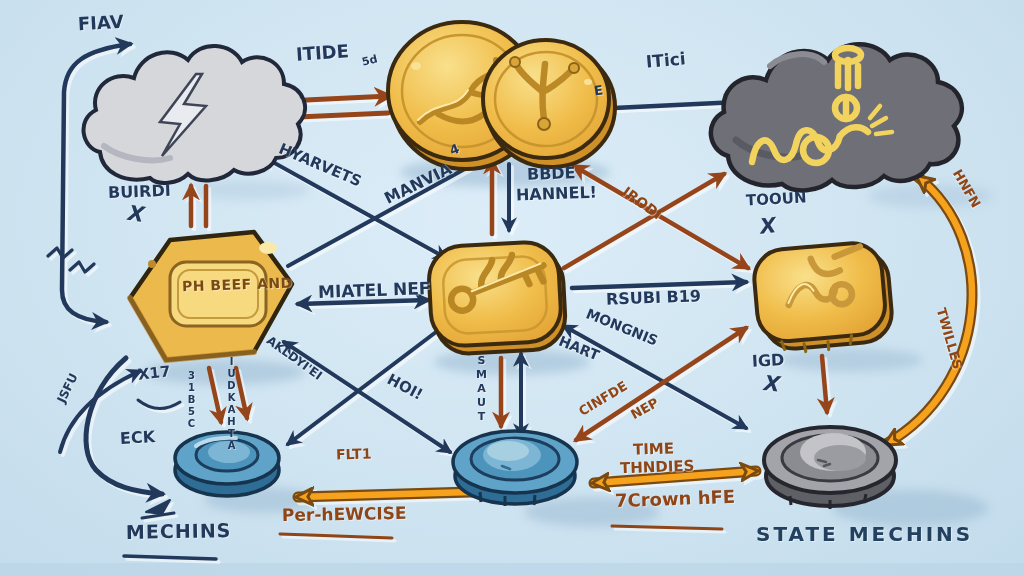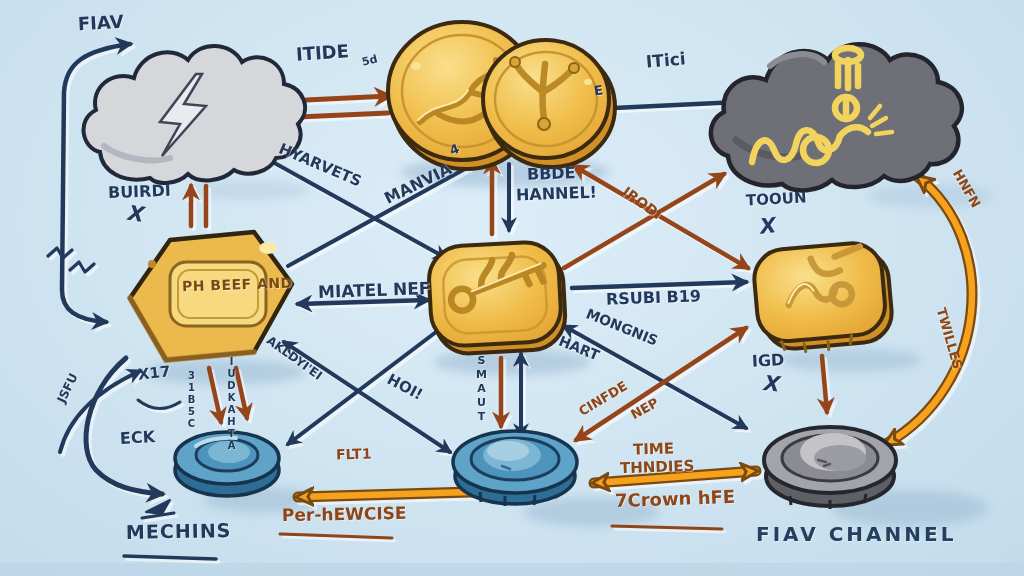--- a/index.html
+++ b/index.html
@@ -267,16 +267,16 @@
   <div class="lbl navy vert" style="left:226px;top:356px;font-size:10px">IUDKAHTA</div>
   <div class="lbl navy" style="left:120px;top:430px;font-size:16px;transform:rotate(-3deg)">ECK</div>
   <div class="lbl navy" style="left:126px;top:522px;font-size:19px;letter-spacing:1px;transform:rotate(-1deg)">MECHINS</div>
   <div class="lbl brown" style="left:336px;top:447px;font-size:14px;transform:rotate(-2deg)">FLT1</div>
   <div class="lbl brown" style="left:282px;top:506px;font-size:17px;transform:rotate(-1deg)">Per-hEWCISE</div>
   <div class="lbl brown" style="left:633px;top:442px;font-size:15px;transform:rotate(-2deg)">TIME</div>
   <div class="lbl brown" style="left:620px;top:460px;font-size:15px;transform:rotate(-2deg)">THNDIES</div>
   <div class="lbl brown" style="left:615px;top:490px;font-size:18px;transform:rotate(-2deg)">7Crown hFE</div>
   <div class="lbl brown" style="left:576px;top:392px;font-size:13px;transform:rotate(-31deg)">CINFDE</div>
   <div class="lbl brown" style="left:630px;top:402px;font-size:13px;transform:rotate(-29deg)">NEP</div>
-  <div class="lbl navy" style="left:756px;top:524px;font-size:20px;letter-spacing:3px;color:#23405f">FIAV CHANNEL</div>
+  <div class="lbl navy" style="left:756px;top:524px;font-size:20px;letter-spacing:3px;color:#23405f">STATE MECHINS</div>
 </div>
 
 </div>
 
 </body></html>

